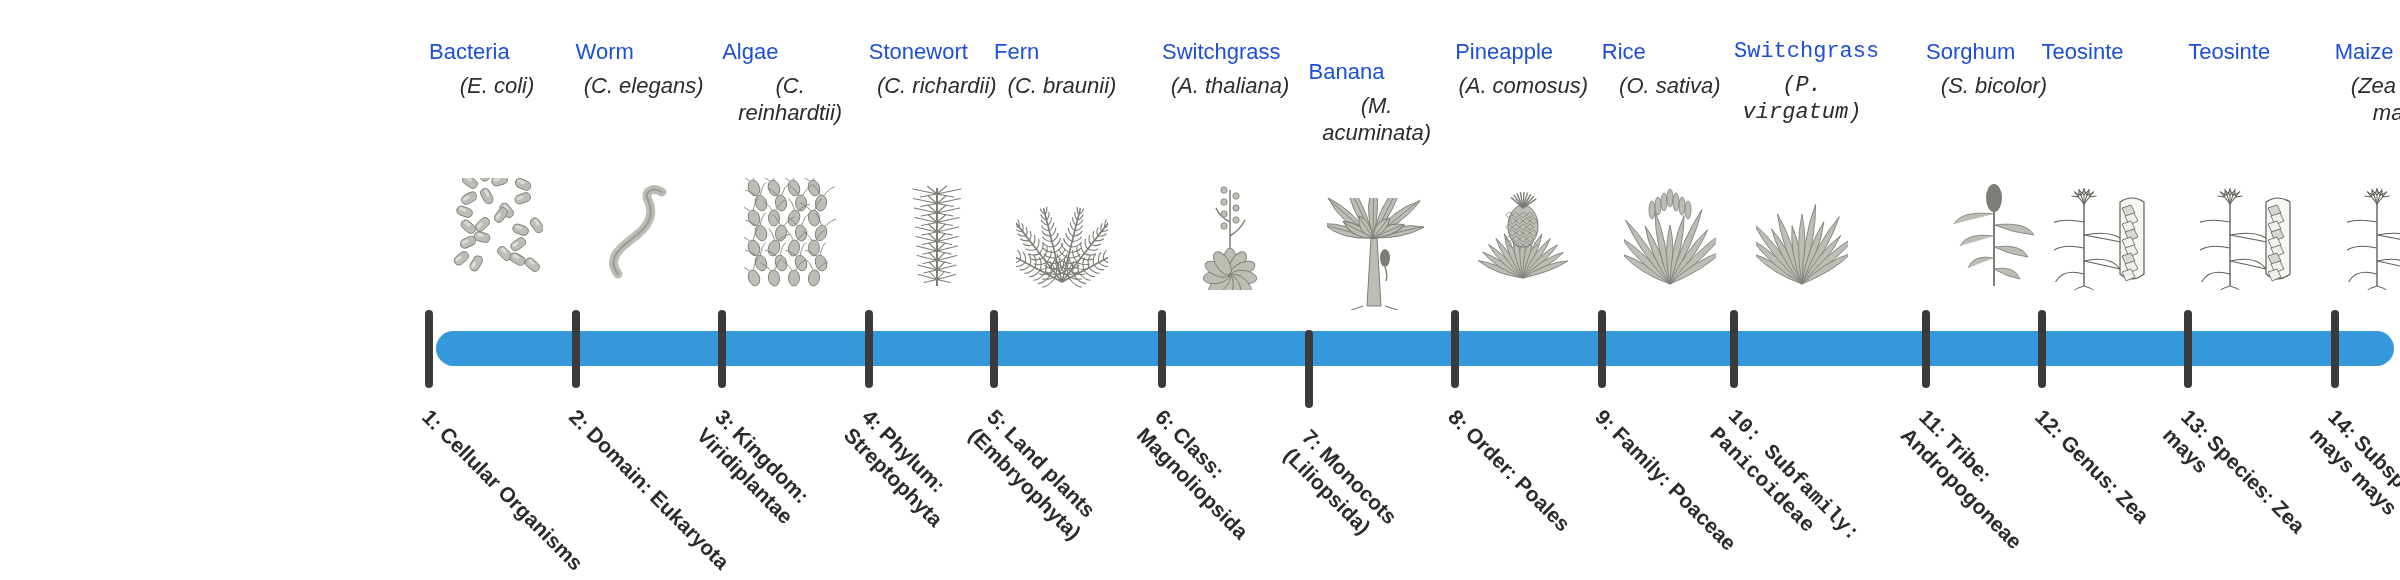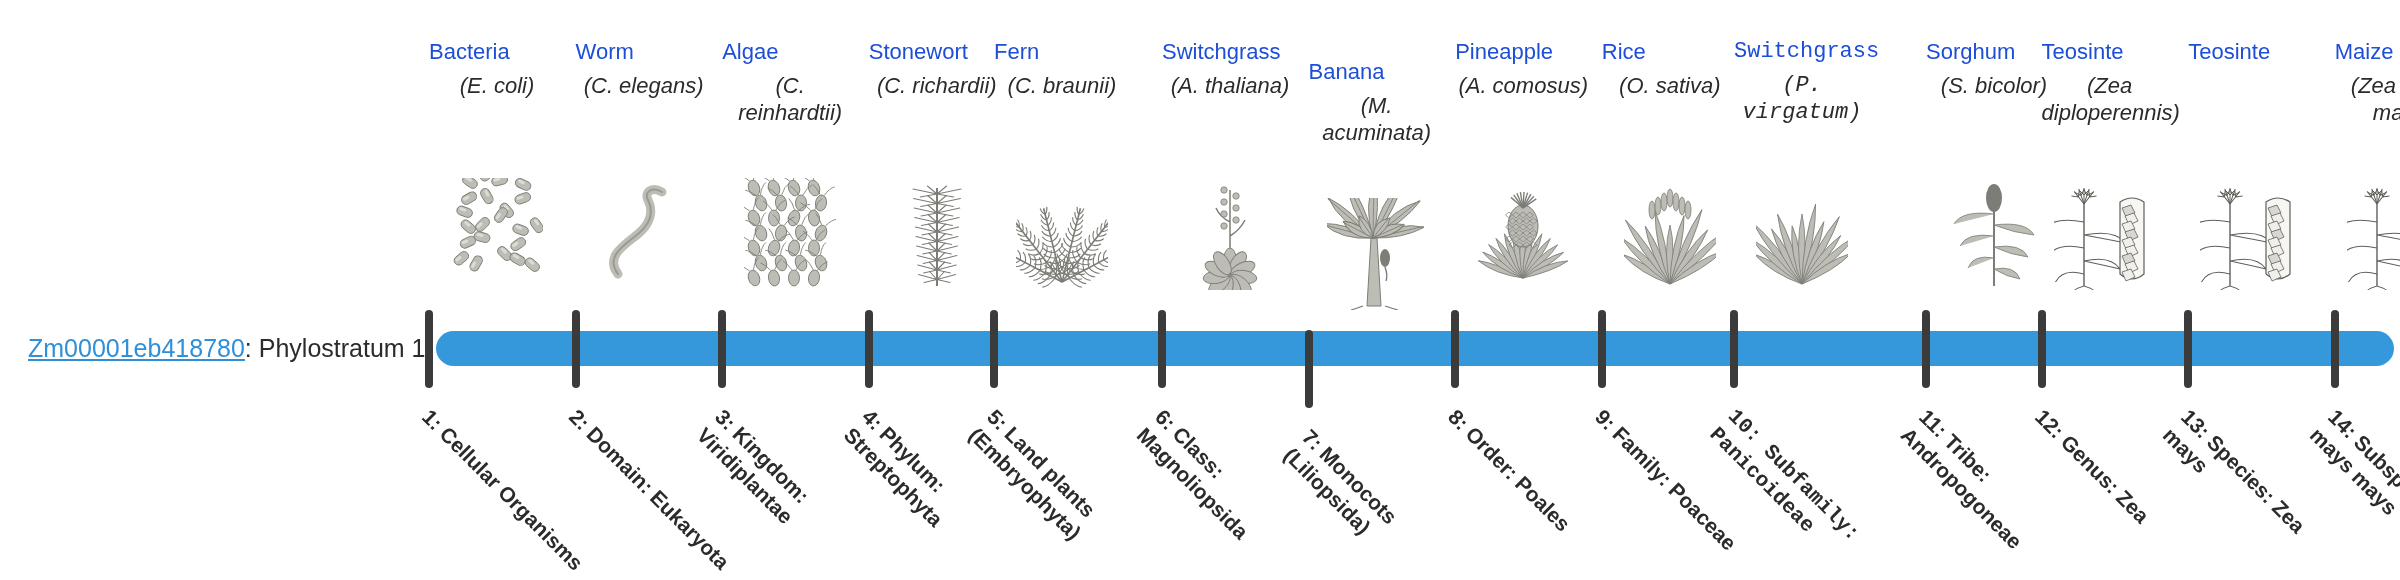--- a/index.html
+++ b/index.html
@@ -136,23 +136,20 @@
     -webkit-text-stroke: 2.5px #ffffff;
     paint-order: stroke fill;
     white-space: normal;
   }
 </style>
 </head>
 <body>
 
 <div id="figure">
 
-  <div id="gene-label">
-    <span class="gene-id">Zm00001eb418780</span><span class="gene-rest">: <span>Phylostratum 1</span></span>
-  </div>
 
   <div id="bar"></div>
 
   <div id="columns">
       <div class="col" style="left: 35px;">
         <div class="common-name">Bacteria</div>
         <div class="sci-name">(E. coli)</div>
         <div class="organism">
           <svg width="92" height="112" viewBox="0 0 92 112" aria-hidden="true">
             <g transform="translate(10,8) rotate(35)">
@@ -861,21 +858,20 @@
             <path d="M46 69 q27.200000000000003 -4 34 10 q-17 -2 -34  -10Z" fill="#bdbdb6" stroke="#7d7d77" stroke-width="0.8"></path>
             <path d="M46 80 q-20.8 -4 -26 10 q--13 -2 --26  -10Z" fill="#bdbdb6" stroke="#7d7d77" stroke-width="0.8"></path>
             <path d="M46 91 q20.8 -4 26 10 q-13 -2 -26  -10Z" fill="#bdbdb6" stroke="#7d7d77" stroke-width="0.8"></path>
           </svg>
         </div>
         <div class="tick"></div>
         <div class="strat-label">11: Tribe: Andropogoneae</div>
       </div>
       <div class="col" style="left: 1647.6px;">
         <div class="common-name">Teosinte</div>
-        <div class="sci-name">(Zea diploperennis)</div>
         <div class="organism">
           <svg width="112" height="112" viewBox="0 0 112 112" aria-hidden="true">
     <path d="M30 108 L30 26" stroke="#5f5f59" stroke-width="1.4" fill="none"></path>
     <path d="M30 108 q-8 2 -12 6 M30 108 q8 2 12 6" stroke="#5f5f59" stroke-width="1" fill="none"></path>
     <path d="M30 44 q-30.799999999999997 -6 -41.8 8 q--19.8 -4 --41.8 -8Z" fill="none" stroke="#5f5f59" stroke-width="1.1"></path>
             <path d="M30 57 q30.799999999999997 -6 41.8 8 q-19.8 -4 -41.8 -8Z" fill="none" stroke="#5f5f59" stroke-width="1.1"></path>
             <path d="M30 70 q-26.599999999999998 -6 -36.1 8 q--17.1 -4 --36.1 -8Z" fill="none" stroke="#5f5f59" stroke-width="1.1"></path>
             <path d="M30 83 q26.599999999999998 -6 36.1 8 q-17.1 -4 -36.1 -8Z" fill="none" stroke="#5f5f59" stroke-width="1.1"></path>
             <path d="M30 96 q-21 -6 -28.5 8 q--13.5 -4 --28.5 -8Z" fill="none" stroke="#5f5f59" stroke-width="1.1"></path>
             <g transform="translate(30,26) rotate(-38)">

